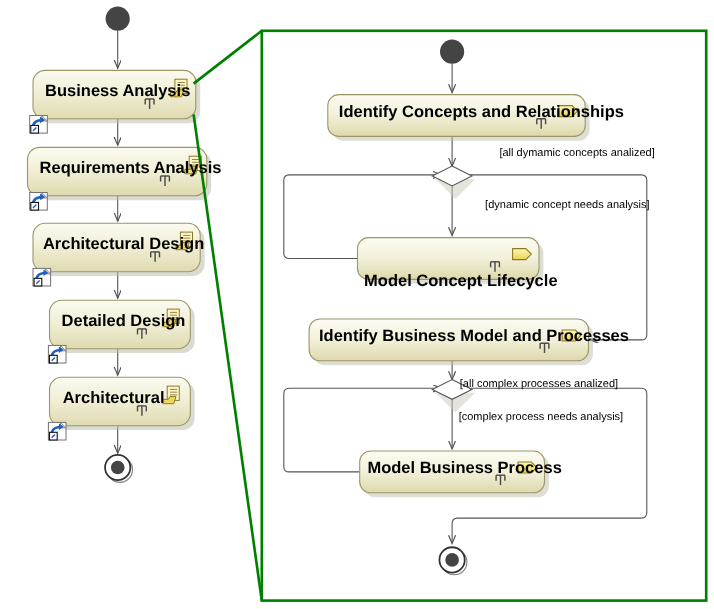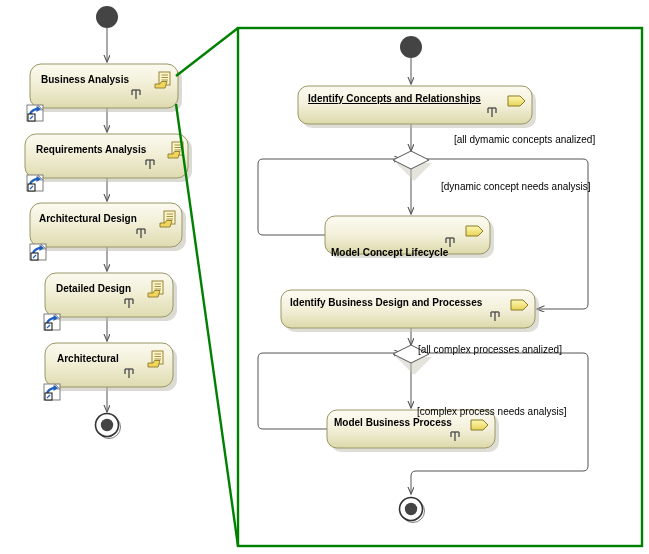--- a/index.html
+++ b/index.html
@@ -3,21 +3,21 @@
 <meta charset="utf-8">
 <style>
   html,body{margin:0;padding:0;background:#ffffff;}
   body{width:649px;height:554px;overflow:hidden;
        font-family:"Liberation Sans","DejaVu Sans",sans-serif;}
   #stage{position:relative;width:649px;height:554px;background:#fff;}
   svg{position:absolute;left:0;top:0;}
   .node-label{
     position:absolute;
     font-weight:bold;
-    font-size:10px;
+    font-size:15px;
     color:#000;
     white-space:nowrap;
     pointer-events:none;
   }
   .guard-label{
     position:absolute;
     font-size:10px;
     color:#000;
     white-space:nowrap;
   }
@@ -300,23 +300,23 @@
         </g>
     </g>
   </svg>
 
   <div class="node-label" style="left:41px;top:74px;">Business Analysis</div>
   <div class="node-label" style="left:36px;top:144px;">Requirements Analysis</div>
   <div class="node-label" style="left:39px;top:213px;text-align:center;">Architectural Design</div>
   <div class="node-label" style="left:56px;top:283px;">Detailed Design</div>
   <div class="node-label" style="left:57px;top:353px;">Architectural</div>
 
-  <div class="node-label" style="left:308px;top:93px;text-decoration:underline;">Identify Concepts and Relationships</div>
+  <div class="node-label" style="left:308px;top:93px;">Identify Concepts and Relationships</div>
   <div class="node-label" style="left:331px;top:223px;margin-top:24px;">Model Concept Lifecycle</div>
-  <div class="node-label" style="left:290px;top:297px;">Identify Business Design and Processes</div>
+  <div class="node-label" style="left:290px;top:297px;">Identify Business Model and Processes</div>
   <div class="node-label" style="left:334px;top:417px;">Model Business Process</div>
 
   <div class="guard-label" style="left:420px;top:134px;padding-left:34px;">[all dymamic concepts analized]</div>
   <div class="guard-label" style="left:417px;top:181px;padding-left:24px;">[dynamic concept needs analysis]</div>
   <div class="guard-label" style="left:418px;top:344px;">[all complex processes analized]</div>
-  <div class="guard-label" style="left:417px;top:374px;margin-top:32px;">[complex process needs analysis]</div>
+  <div class="guard-label" style="left:417px;top:374px;">[complex process needs analysis]</div>
 
 </div>
 
 </body></html>

